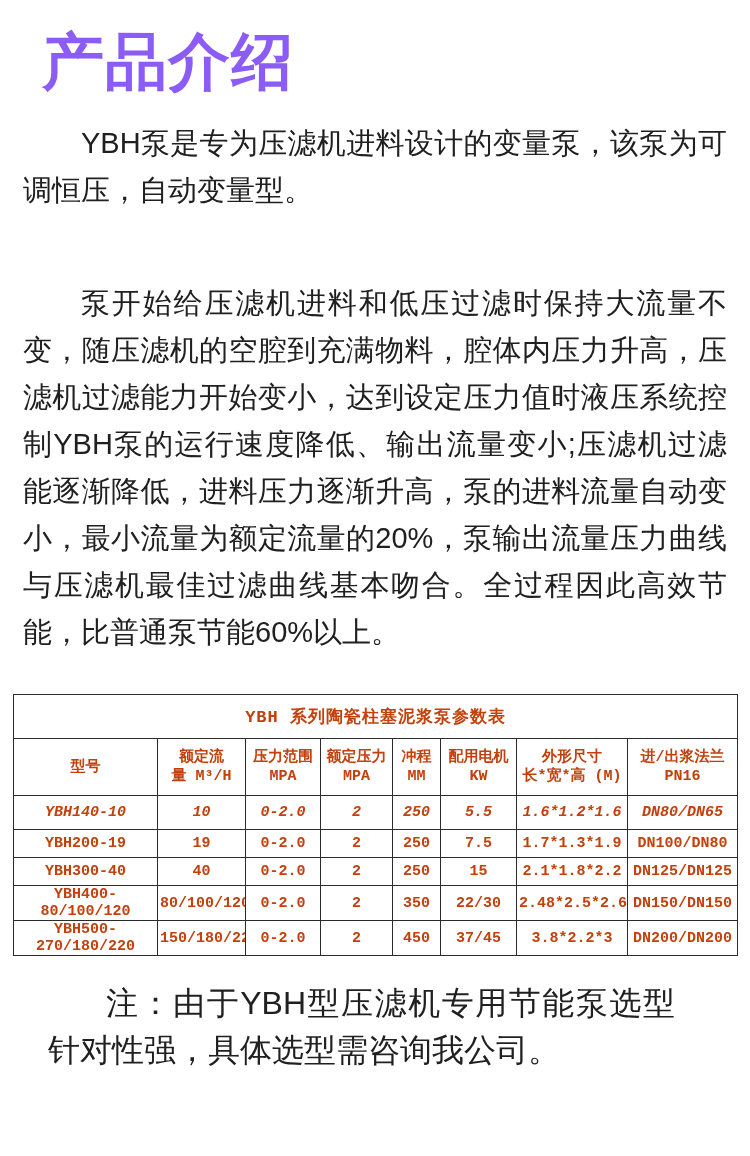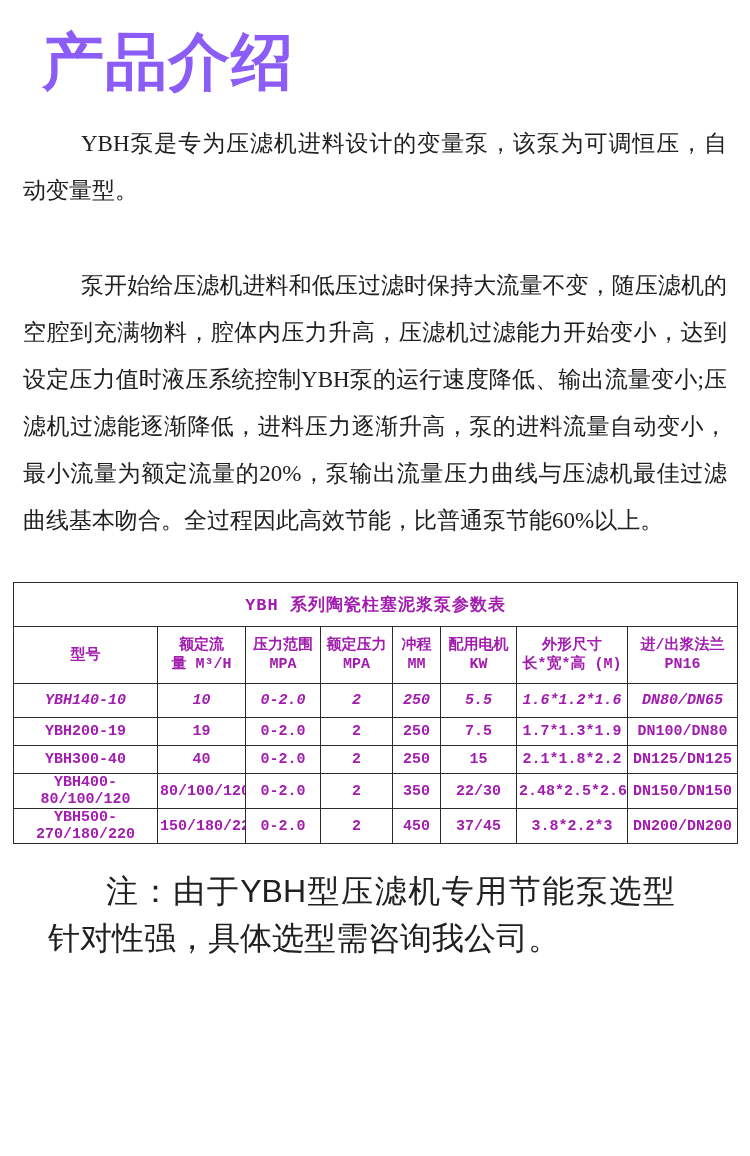--- a/index.html
+++ b/index.html
@@ -22,37 +22,36 @@
     margin: 26px 0 0 42px;
     font-size: 62px;
     line-height: 72px;
     font-weight: 900;
     letter-spacing: 1px;
     color: #8b5cf6;
   }
   
   .intro {
     margin: 22px 23px 0 23px;
-    font-size: 23px;
+    font-size: 29px;
     line-height: 47px;
     text-align: justify;
     color: #202020;
-    font-family: Liberation Serif, serif;
   }
   .intro p { text-indent: 58px; }
-  .intro p + p { margin-top: 48px; }
+  .intro p + p { margin-top: 66px; }
   
   .spec-table {
     margin: 38px 0 0 13px;
     width: 724px;
     border-collapse: collapse;
     table-layout: fixed;
     font-family: "Liberation Mono", monospace;
     font-weight: bold;
-    color: #a21caf;
+    color: #c2410c;
   }
   .spec-table td, .spec-table th {
     border: 1.5px solid #2b2b2b;
     text-align: center;
     vertical-align: middle;
     font-size: 15px;
     padding: 0 2px;
     overflow: hidden;
   }
   .spec-table .t-title td {

